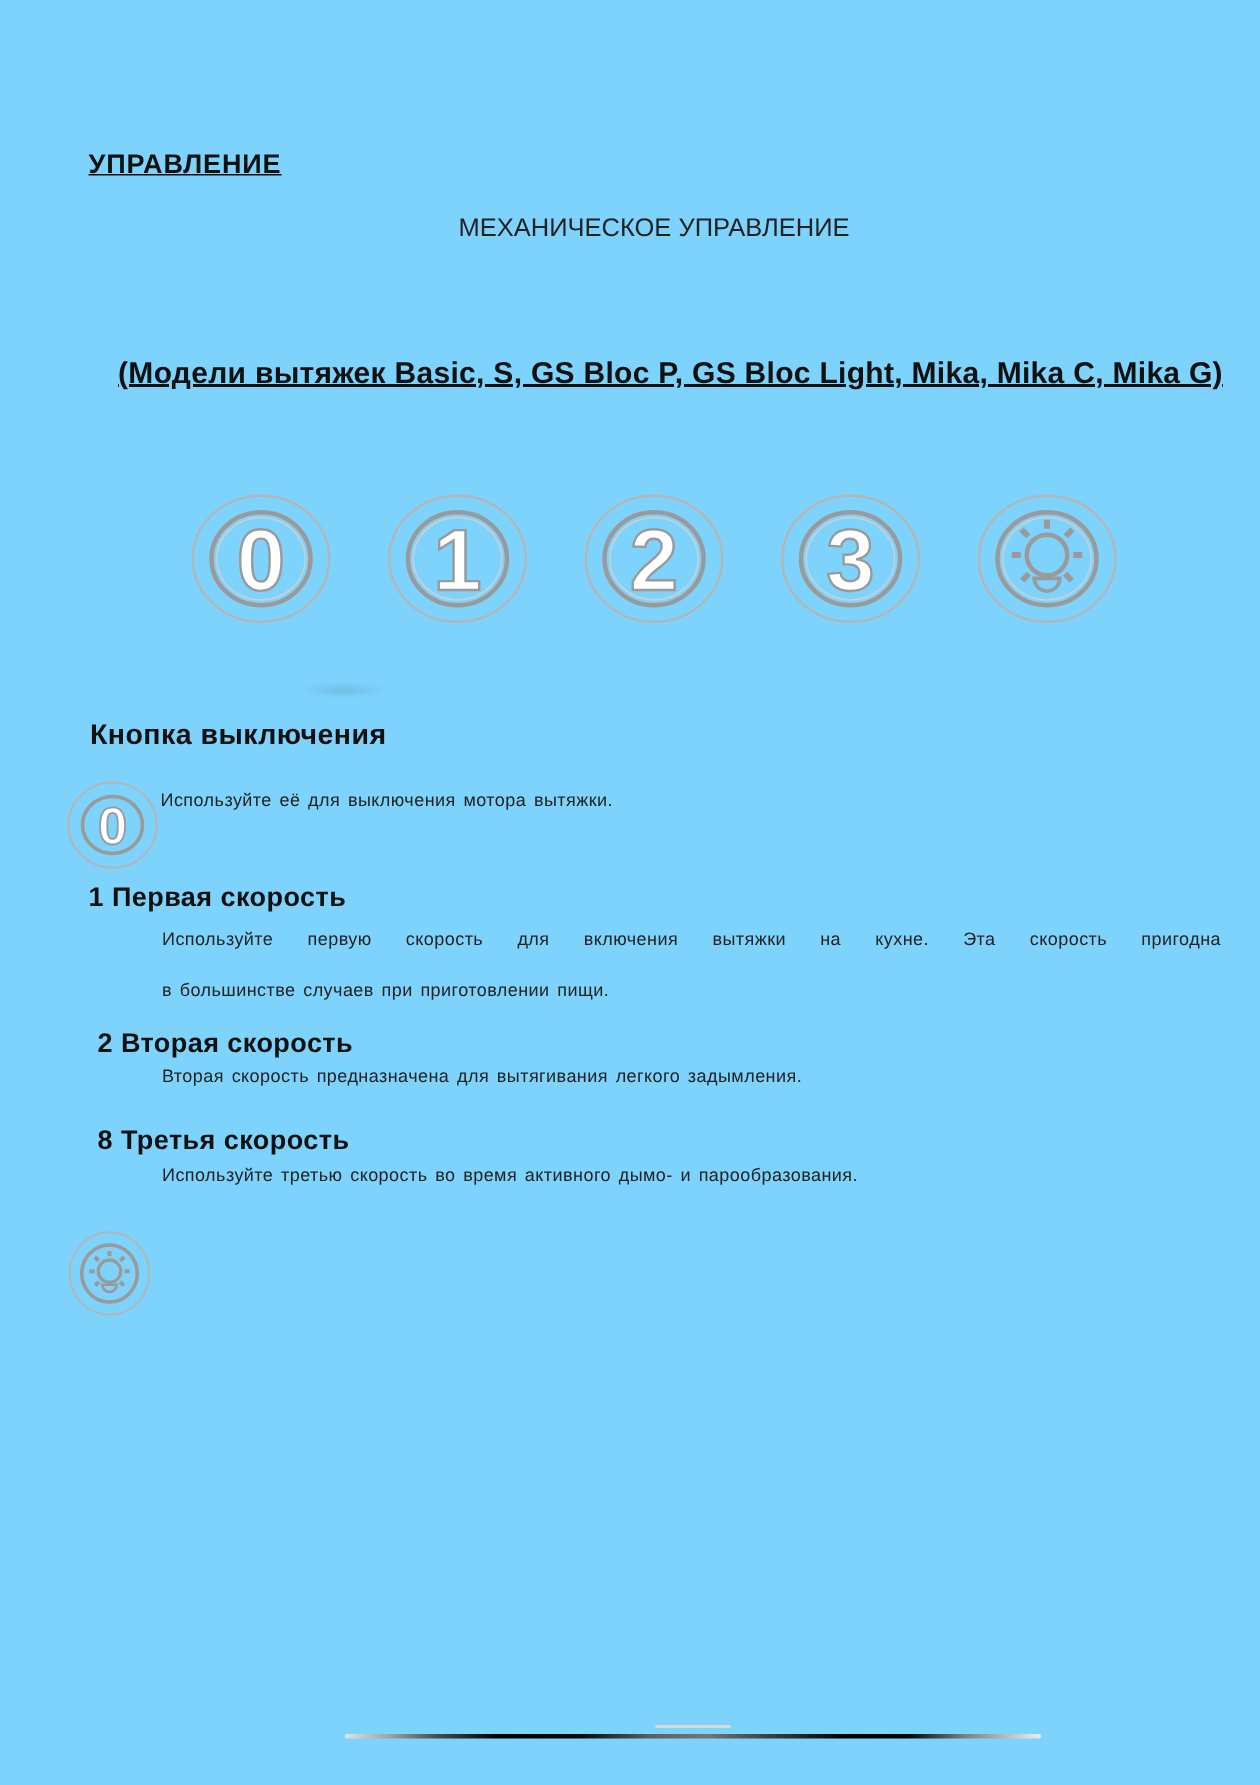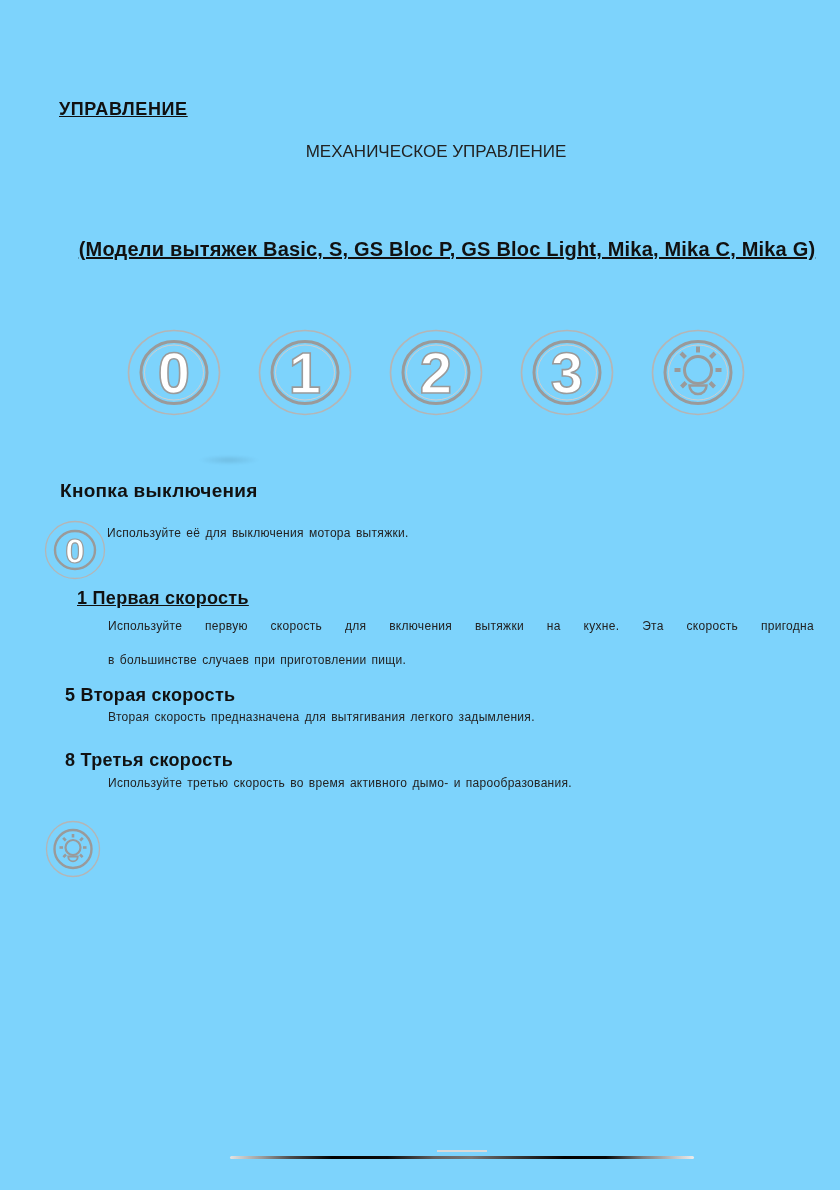--- a/index.html
+++ b/index.html
@@ -52,21 +52,21 @@
     letter-spacing:.3px;
     white-space:nowrap;
   }
   .off-heading{left:60px;top:480px;font-size:19px;}
   .off-body{left:107px;top:526px;}
   .body-text{
     font-size:12px;color:#222;
     letter-spacing:.3px;word-spacing:1.5px;
     white-space:nowrap;
   }
-  .h-s1{left:77px;top:588px;text-decoration:underline;}
+  .h-s1{left:59px;top:588px;}
   .s1-line1{
     left:108px;top:619px;width:706px;
     white-space:normal;
     text-align:justify;text-align-last:justify;
   }
   .s1-line2{left:108px;top:653px;}
   .h-s2{left:65px;top:685px;}
   .s2-body{left:108px;top:710px;}
   .h-s3{left:65px;top:750px;}
   .s3-body{left:108px;top:776px;}
@@ -159,21 +159,21 @@
     <ellipse cx="31" cy="30" rx="20" ry="19" fill="none" stroke="#9a9a9a" stroke-width="2.4"></ellipse>
     <text x="31" y="42.5" text-anchor="middle" font-family="Liberation Sans, sans-serif" font-size="35" font-weight="bold" fill="#ffffff" stroke="#9a9a9a" stroke-width="1.2">0</text>
   </svg>
 
   <div class="abs body-text off-body">Используйте её для выключения мотора вытяжки.</div>
 
   <div class="abs sec-heading h-s1">1 Первая скорость</div>
   <div class="abs body-text s1-line1">Используйте первую скорость для включения вытяжки на кухне. Эта скорость пригодна</div>
   <div class="abs body-text s1-line2">в большинстве случаев при приготовлении пищи.</div>
 
-  <div class="abs sec-heading h-s2">5 Вторая скорость</div>
+  <div class="abs sec-heading h-s2">2 Вторая скорость</div>
   <div class="abs body-text s2-body">Вторая скорость предназначена для вытягивания легкого задымления.</div>
 
   <div class="abs sec-heading h-s3">8 Третья скорость</div>
   <div class="abs body-text s3-body">Используйте третью скорость во время активного дымо- и парообразования.</div>
 
   <svg class="abs light-icon" width="56" height="58" viewBox="0 0 56 58">
     <ellipse cx="28" cy="29" rx="26.5" ry="27.5" fill="none" stroke="#b5b5b5" stroke-width="1.3"></ellipse>
     <ellipse cx="28" cy="29" rx="18.5" ry="19" fill="none" stroke="#9a9a9a" stroke-width="2.4"></ellipse>
     <g stroke="#9a9a9a" fill="none">
       <circle cx="28" cy="27.5" r="7.5" stroke-width="2.2"></circle>

